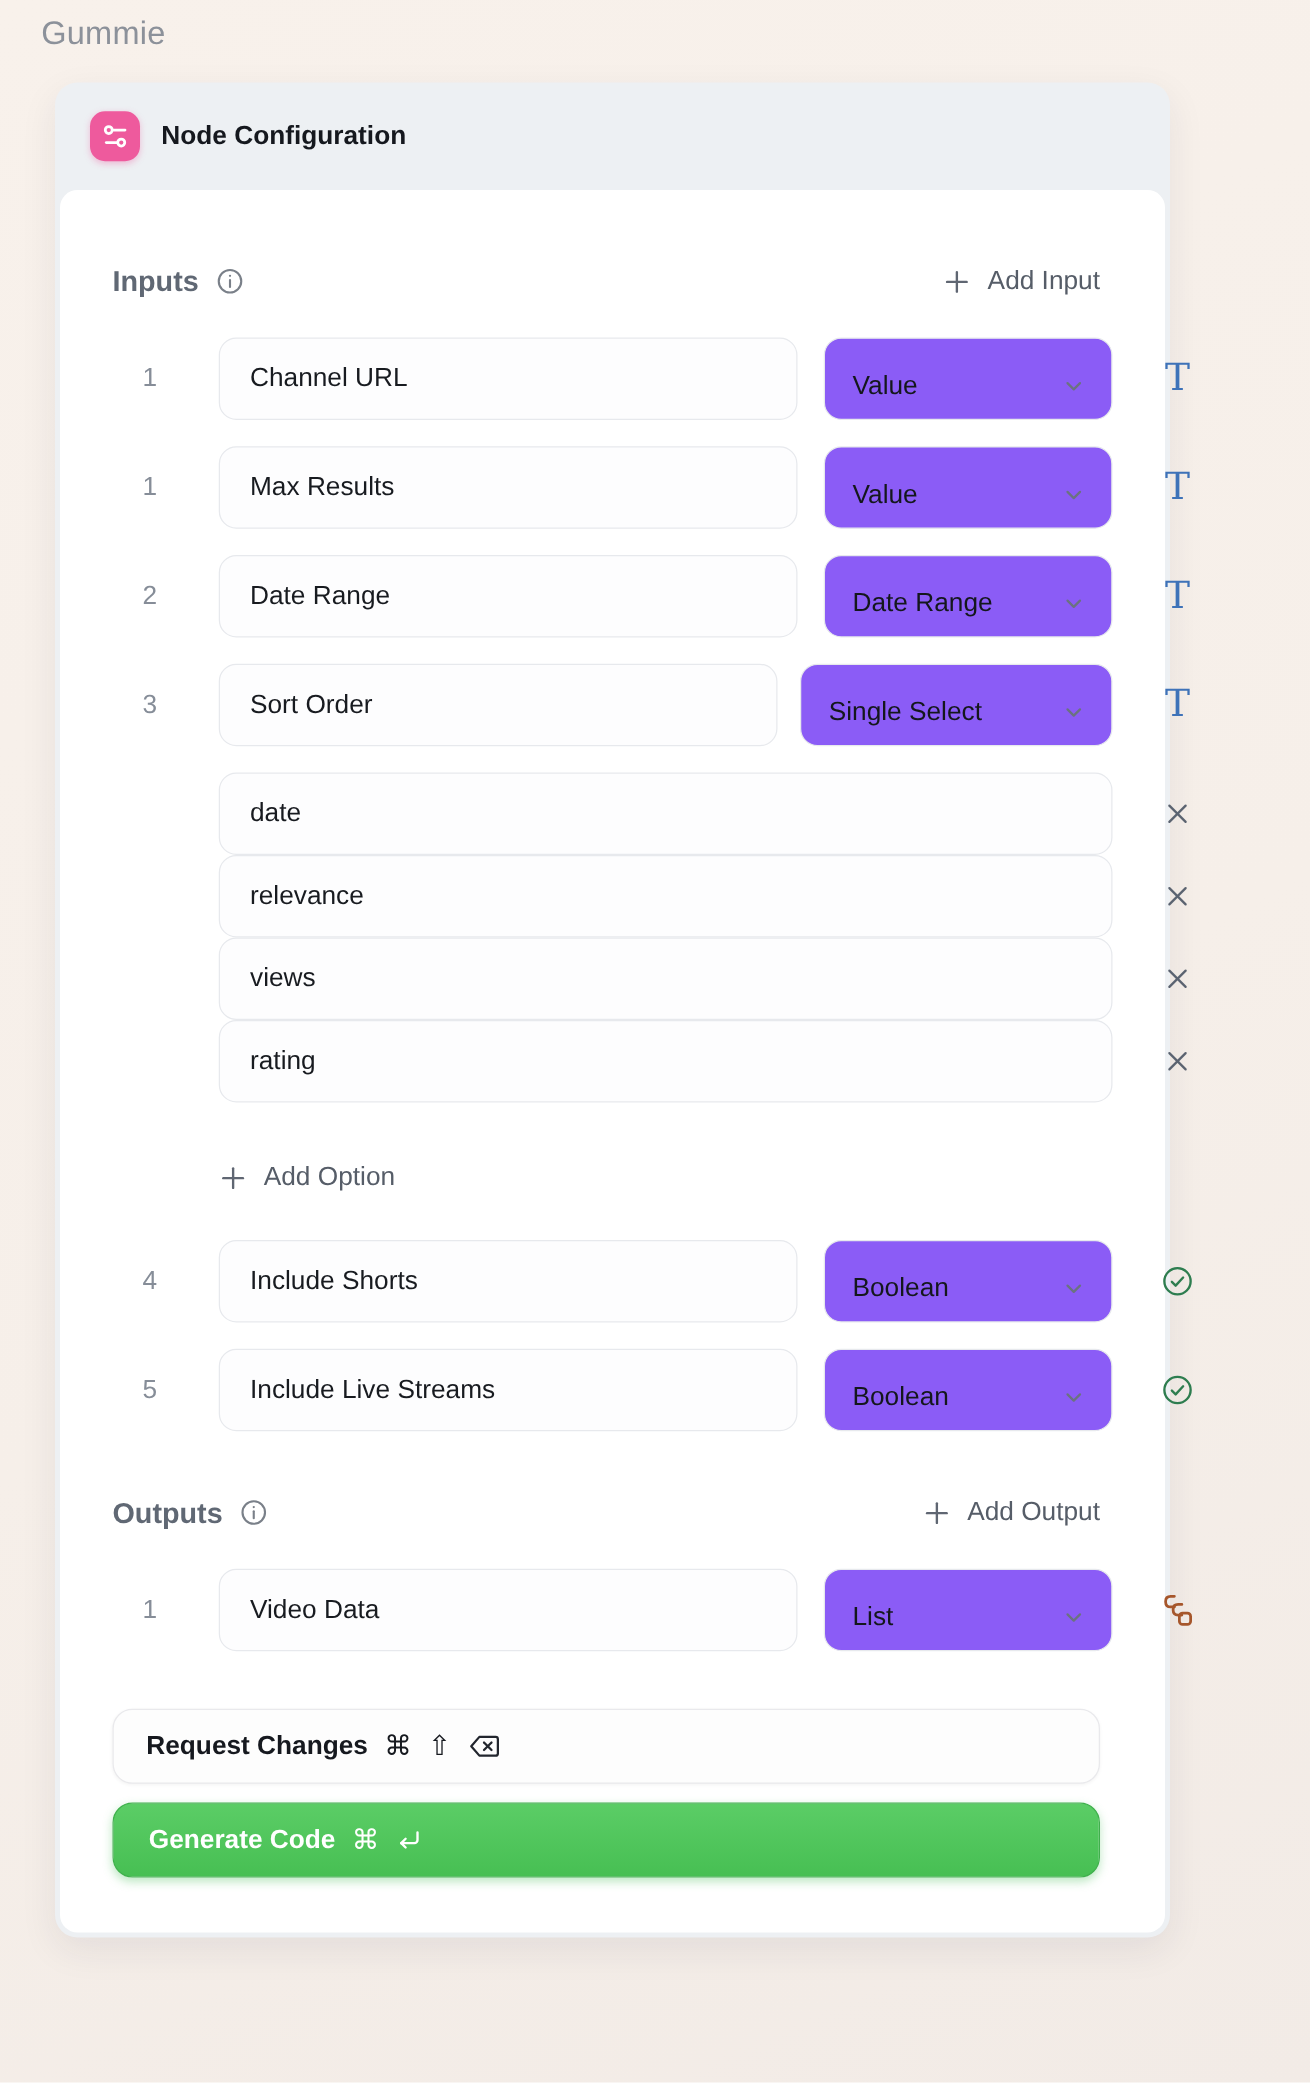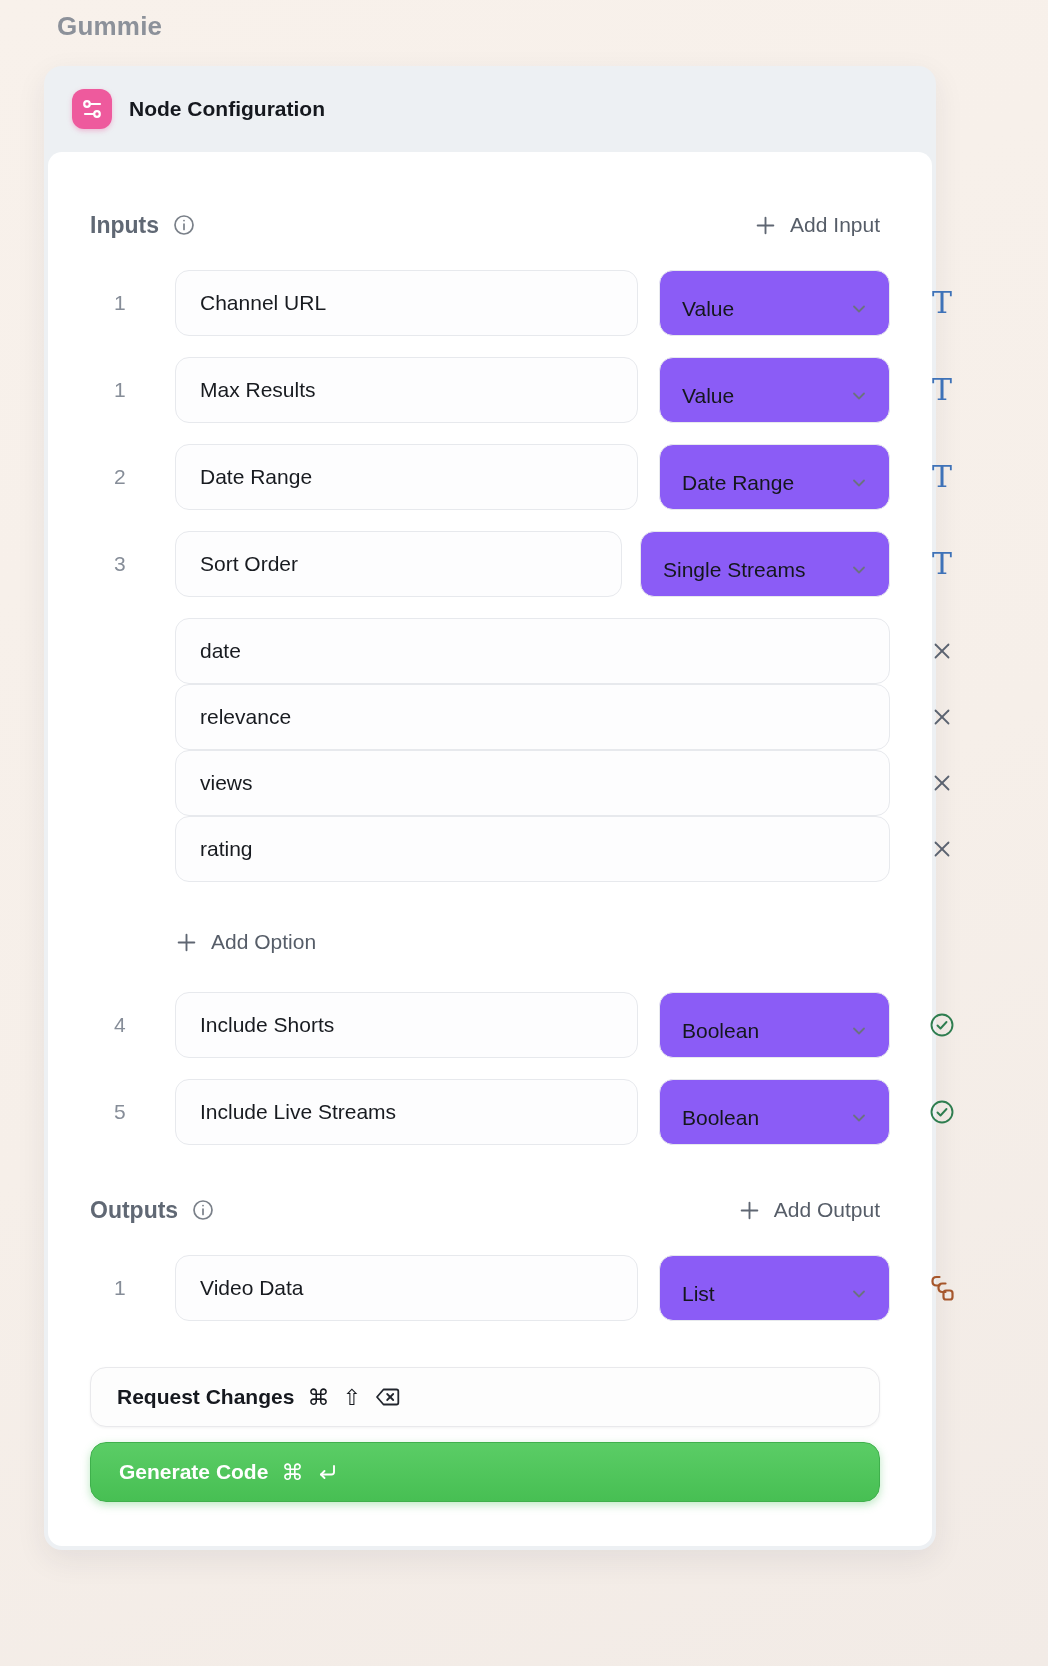--- a/index.html
+++ b/index.html
@@ -4,22 +4,22 @@
 <style>
   * { margin:0; padding:0; box-sizing:border-box; }
   html,body { width:1048px; }
   body {
     min-height:1666px;
     font-family:"Liberation Sans", sans-serif;
     background:linear-gradient(155deg,#f8f1eb 0%,#f6efe9 55%,#f2ebe6 100%);
     position:relative;
   }
   .page-title {
-    position:absolute; left:57px; top:11px;
-    font-size:26px; font-weight:700; color:#8c919a; letter-spacing:.2px;
+    position:absolute; left:33px; top:11px;
+    font-size:26px; font-weight:400; color:#8c919a; letter-spacing:.2px;
   }
   .outer-card {
     position:absolute; left:44px; top:66px; width:892px;
     background:#edf0f3; border-radius:18px;
     box-shadow:0 10px 30px rgba(40,40,60,.08);
   }
   .card-header { height:86px; display:flex; align-items:center; padding-left:28px; gap:17px; }
   .node-icon {
     width:40px; height:40px; border-radius:12px; background:#ee5a9d;
     display:flex; align-items:center; justify-content:center;
@@ -160,21 +160,21 @@
       <div class="icon-cell">
           <span class="type-t">T</span>
         </div>
     </div>
 
     <div class="field-row narrow-name">
       <div class="row-num">3</div>
       <input class="name-input" type="text" value="Sort Order" style="">
       <div></div>
       <div class="type-select">
-        <span class="type-label">Single Streams</span>
+        <span class="type-label">Single Select</span>
         <span>
           <svg width="20" height="20" viewBox="0 0 20 20" fill="none" stroke="#6b7280" stroke-width="1.8" stroke-linecap="round" stroke-linejoin="round">
               <path d="M5 7.5l5 5 5-5"></path>
             </svg>
         </span>
       </div>
       <div class="icon-cell">
           <span class="type-t">T</span>
         </div>
     </div>

